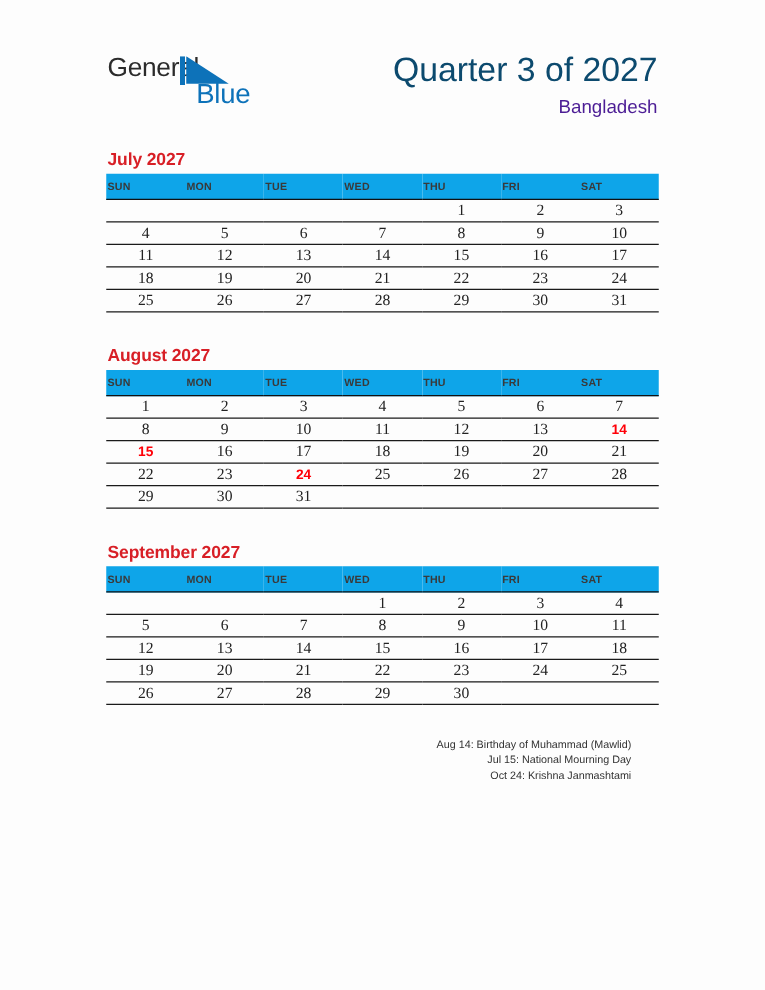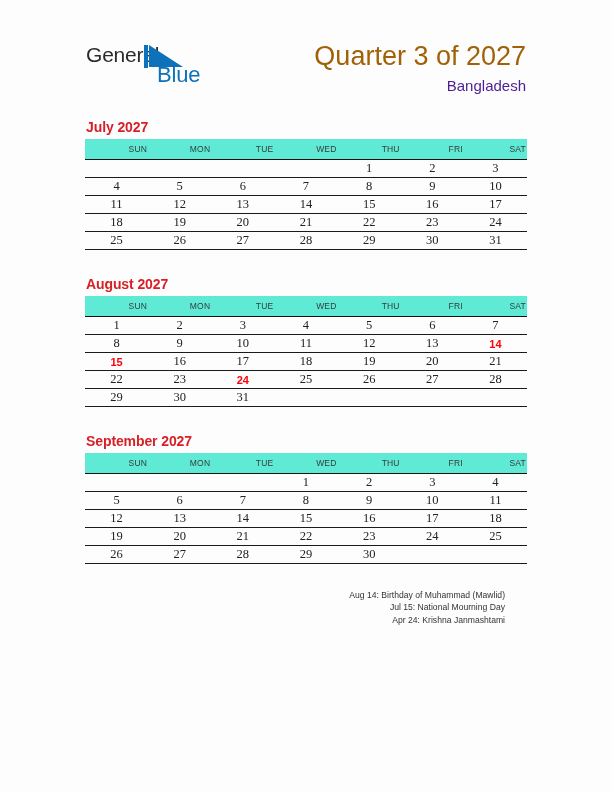--- a/index.html
+++ b/index.html
@@ -64,21 +64,21 @@
 
   #title-block {
     position: absolute;
     right: 86px;
     top: 40px;
     text-align: right;
   }
   #quarter-title {
     font-family: "Liberation Sans", sans-serif;
     font-size: 27px;
-    color: #a16207;
+    color: #0c4a6e;
     line-height: 32px;
     white-space: nowrap;
   }
   #country-name {
     font-family: "Liberation Sans", sans-serif;
     font-size: 15px;
     color: #4c1d95;
     line-height: 24px;
     margin-top: 2px;
     white-space: nowrap;
@@ -103,27 +103,27 @@
     margin: 0 0 4px 1px;
     letter-spacing: -0.1px;
   }
 
   table.month-table {
     width: 442px;
     border-collapse: collapse;
     table-layout: fixed;
   }
   table.month-table th {
-    background: #5eead4;
-    font-family: "Liberation Sans", sans-serif;
-    font-weight: normal;
+    background: #0ea5e9;
+    font-family: "Liberation Sans", sans-serif;
+    font-weight: bold;
     font-size: 8.5px;
     color: #3a3a3a;
     height: 18px;
-    text-align: right;
+    text-align: left;
     vertical-align: middle;
     letter-spacing: 0.2px;
     border: none;
     border-bottom: 1.4px solid #111;
   }
   table.month-table td {
     font-family: "Liberation Serif", serif;
     font-size: 12.5px;
     color: #222;
     height: 17px;
@@ -369,14 +369,14 @@
           <td class="empty"></td>
           <td class="empty"></td>
         </tr>
       </tbody>
   </table>
 </div>
 
 <div id="holiday-notes">
   <div class="holiday-note">Aug 14: Birthday of Muhammad (Mawlid)</div>
   <div class="holiday-note">Jul 15: National Mourning Day</div>
-  <div class="holiday-note">Apr 24: Krishna Janmashtami</div>
+  <div class="holiday-note">Oct 24: Krishna Janmashtami</div>
 </div>
 
 </body></html>

